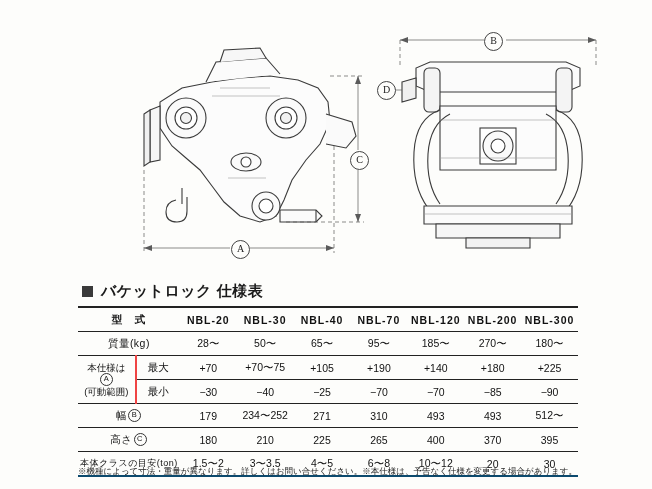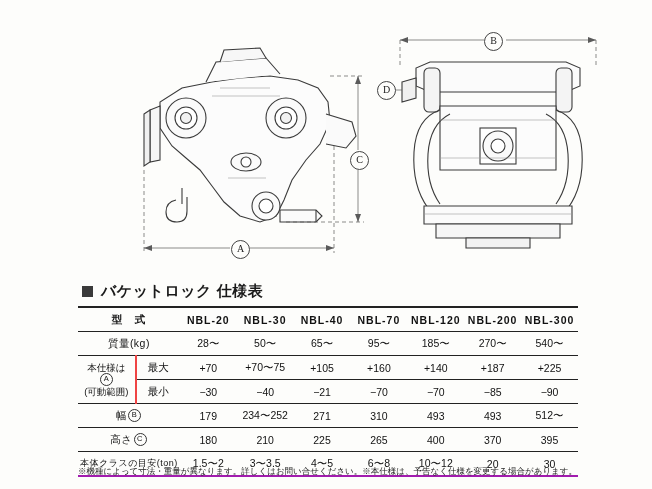--- a/index.html
+++ b/index.html
@@ -97,21 +97,21 @@
     font-weight: normal;
     vertical-align: middle;
     height: 17px;
   }
   table.spec tr.head td {
     border-top: 2px solid #222;
     font-weight: bold;
     letter-spacing: 1px;
   }
   table.spec tr.last td {
-    border-bottom: 2px solid #a21caf;
+    border-bottom: 2px solid #0c4a6e;
     margin-left: 48px;
   }
   td.rowlabel {
     width: 80px;
     text-align: center;
     white-space: nowrap;
     letter-spacing: 0.5px;
   }
   td.sublabel {
     width: 34px;
@@ -297,43 +297,43 @@
         </tr>
 
         <tr>
           <td class="rowlabel" colspan="2">質量(kg)</td>
           <td class="val">28〜</td>
           <td class="val">50〜</td>
           <td class="val">65〜</td>
           <td class="val">95〜</td>
           <td class="val">185〜</td>
           <td class="val">270〜</td>
-          <td class="val">540〜</td>
+          <td class="val">180〜</td>
         </tr>
 
         <tr>
           <td class="rowlabel-2" rowspan="2">
             <span class="label-stack"><span>本仕様は</span><span class="circled-inline">A</span></span>
             <span class="label-stack">(可動範囲)</span>
           </td>
           <td class="sublabel">最大</td>
           <td class="val">+70</td>
           <td class="val">+70〜75</td>
           <td class="val">+105</td>
-          <td class="val">+160</td>
+          <td class="val">+190</td>
           <td class="val">+140</td>
-          <td class="val">+187</td>
+          <td class="val">+180</td>
           <td class="val">+225</td>
         </tr>
 
         <tr>
           <td class="sublabel">最小</td>
           <td class="val">−30</td>
           <td class="val">−40</td>
-          <td class="val">−21</td>
+          <td class="val">−25</td>
           <td class="val">−70</td>
           <td class="val">−70</td>
           <td class="val">−85</td>
           <td class="val">−90</td>
         </tr>
 
         <tr>
           <td class="rowlabel" colspan="2"><span>幅</span><span class="circled-inline">B</span></td>
           <td class="val">179</td>
           <td class="val">234〜252</td>

